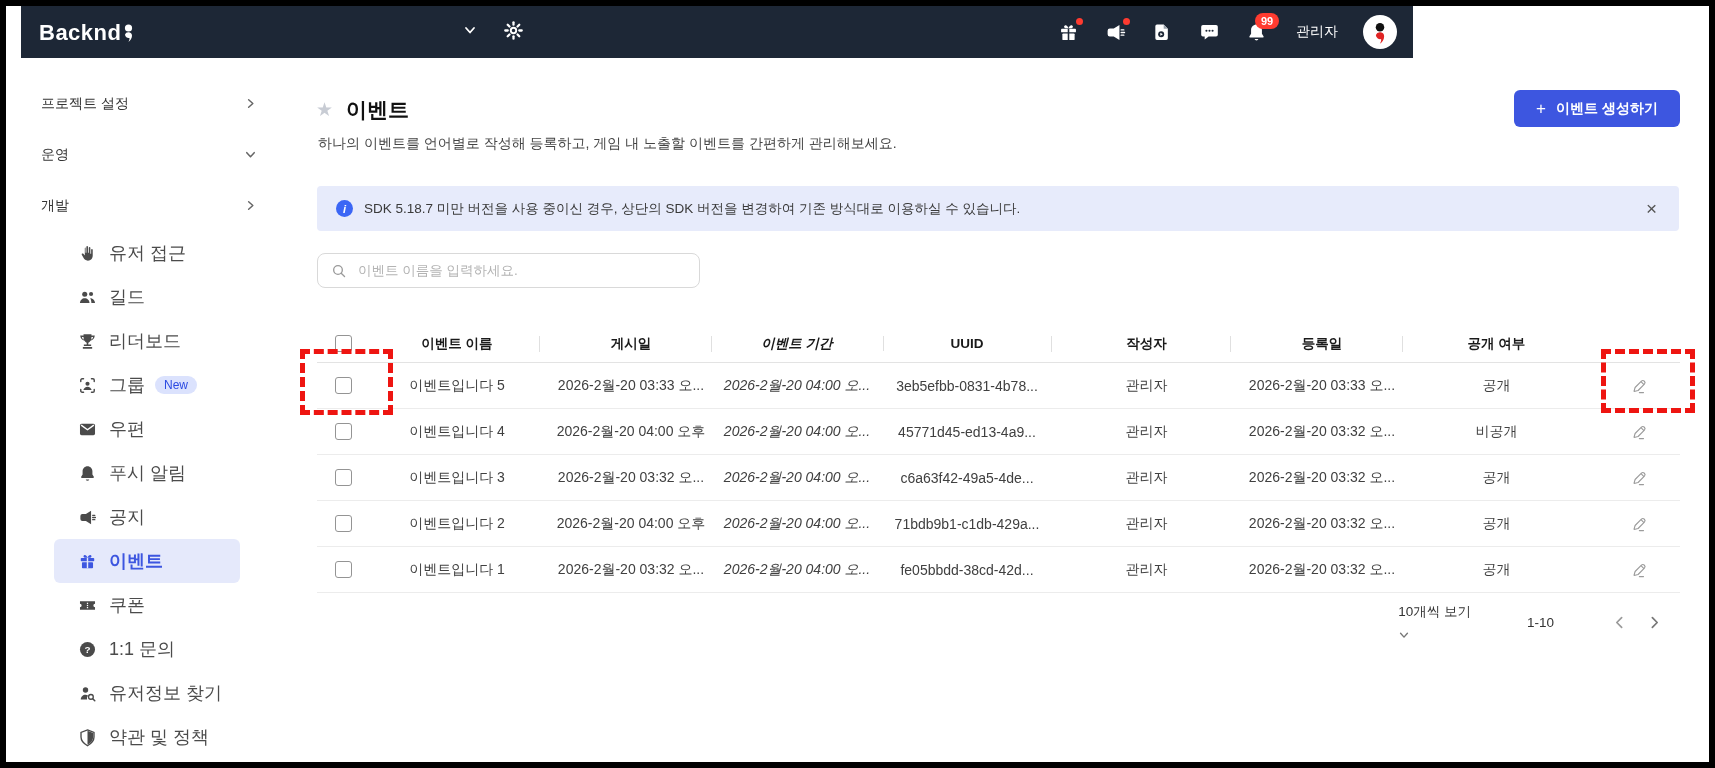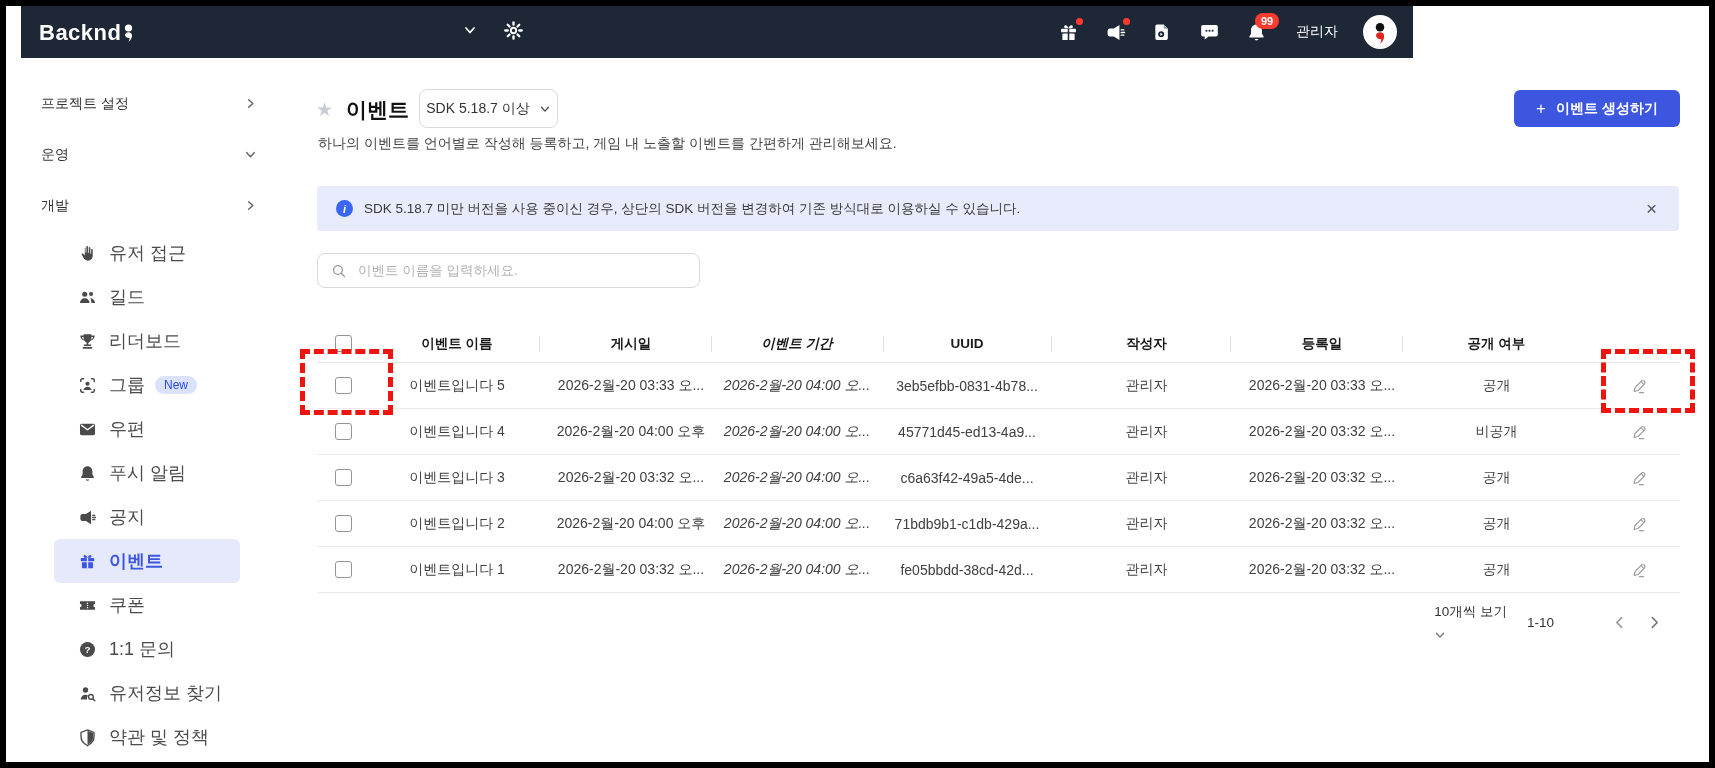--- a/index.html
+++ b/index.html
@@ -66,21 +66,21 @@
   .c8 { width:101px; flex:none; display:flex; justify-content:flex-end; padding-right:30px; align-items:center; }
   .th { font-size:13.5px; font-weight:bold; color:#1a1a1a; position:relative; }
   .sep::before { content:""; position:absolute; left:0; top:50%; margin-top:-8px; width:1px; height:16px; background:#e0e0e0; }
   .td { font-size:14px; color:#404040; }
   .checkbox { width:17px; height:17px; border:1.5px solid #949494; border-radius:3px; background:#fff; cursor:pointer; }
   .edit-btn { width:22px; height:22px; display:flex; align-items:center; justify-content:center; cursor:pointer; }
 
   
   .pagination { position:absolute; top:548px; left:0; width:1402px; height:32px; display:flex; align-items:center; justify-content:flex-end; }
   .page-size { display:flex; gap:8px; font-size:13.5px; color:#333; cursor:pointer;flex-direction:column; }
-  .page-range { font-size:13.5px; color:#333; margin-left:20px; }
+  .page-range { font-size:13.5px; color:#333; margin-left:56px; }
   .pg-prev { margin-left:58px; cursor:pointer; display:flex; }
   .pg-next { margin-left:20px; margin-right:18px; cursor:pointer; display:flex; }
 
   
   .anno { position:absolute; border:5px dashed #ee1511; background:transparent; pointer-events:none; }
   .anno-1 { left:294px; top:343px; width:93px; height:66px; }
   .anno-2 { left:1595px; top:343px; width:94px; height:64px; }
 </style>
 </head>
 <body>
@@ -307,26 +307,20 @@
             </svg>
         </span>
         <span class="s-label">약관 및 정책</span>
       </div>
     </div>
   </div>
 
   <div class="main">
     <span class="star">★</span>
     <div class="page-title">이벤트</div>
-    <button class="sdk-btn">
-      <span>SDK 5.18.7 이상</span>
-      <svg width="12" height="12" viewBox="0 0 14 14">
-          <polyline points="3,5 7,9.5 11,5" fill="none" stroke="#555" stroke-width="1.6" stroke-linecap="round" stroke-linejoin="round"></polyline>
-        </svg>
-    </button>
     <button class="create-btn">
       <span class="plus">+</span>
       <span>이벤트 생성하기</span>
     </button>
     <div class="page-desc">하나의 이벤트를 언어별로 작성해 등록하고, 게임 내 노출할 이벤트를 간편하게 관리해보세요.</div>
 
     <div class="banner">
       <span class="info-ic">i</span>
       <span class="banner-text">SDK 5.18.7 미만 버전을 사용 중이신 경우, 상단의 SDK 버전을 변경하여 기존 방식대로 이용하실 수 있습니다.</span>
       <span class="banner-close">×</span>

